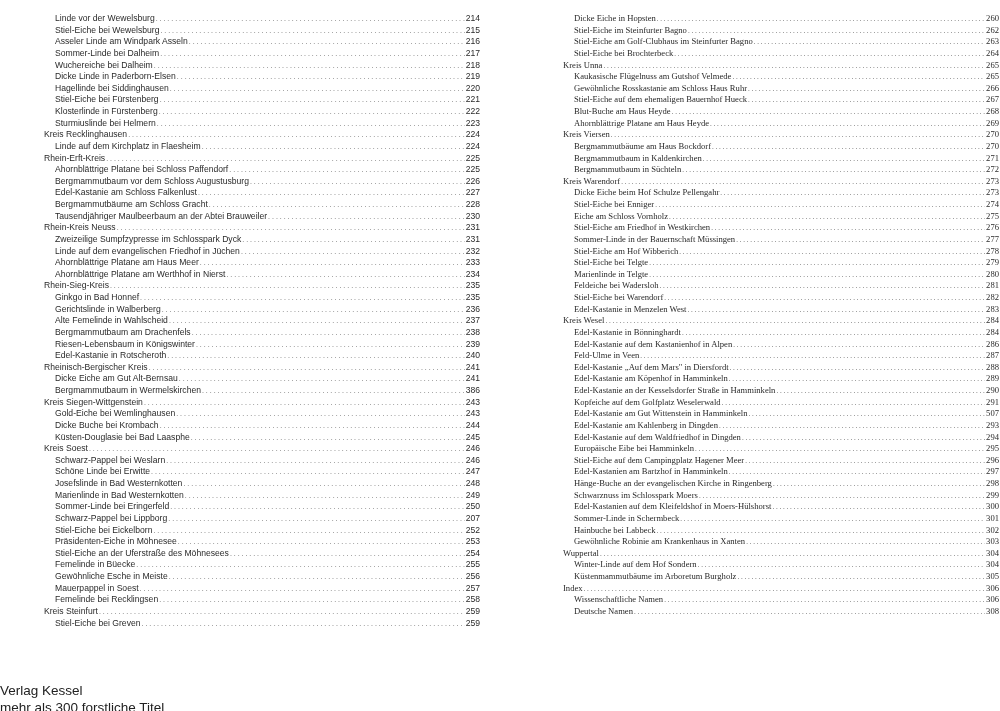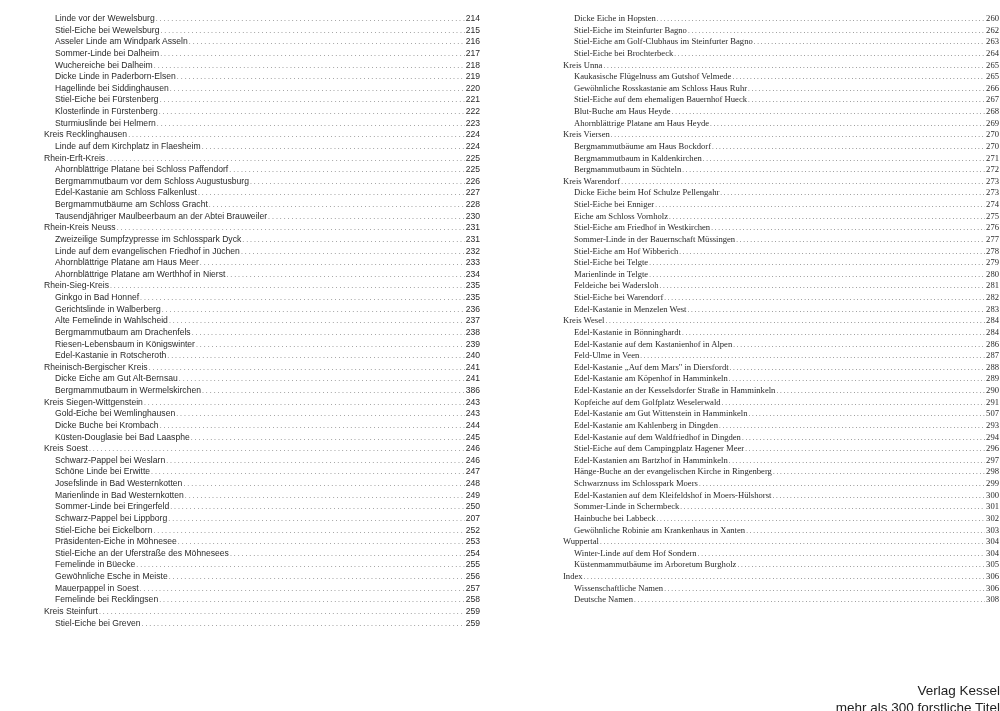--- a/index.html
+++ b/index.html
@@ -20,21 +20,21 @@
   .leader {
     flex: 1 1 auto; overflow: hidden; margin: 0 1px;
     color: #555; letter-spacing: 1.6px; font-size: 7px;
   }
   .leader::before {
     content: ". . . . . . . . . . . . . . . . . . . . . . . . . . . . . . . . . . . . . . . . . . . . . . . . . . . . . . . . . . . . . . . . . . . . . . . . . . . . . . . . . . . . . . . . . . . . . . . . . . . . . . . . . . . . . . . . . . . . . . . . . . . . . . . . . . . .";
     letter-spacing: 0;
   }
   .page { flex: 0 0 auto; text-align: right; }
   .footer {
-    position: absolute; left: 0; right: 0; text-align: right;
+    position: absolute; left: 0; right: 0; text-align: left;
     font-size: 13.5px; color: #222;
   }
   .footer-1 { top: 683px; }
   .footer-2 { top: 700px; }
 </style>
 </head>
 <body>
 
 <div class="col col-left" id="col-left">
     <div class="row sub">
@@ -483,20 +483,25 @@
       <span class="title">Edel-Kastanie am Kahlenberg in Dingden</span>
       <span class="leader"></span>
       <span class="page">293</span>
     </div>
     <div class="row sub">
       <span class="title">Edel-Kastanie auf dem Waldfriedhof in Dingden</span>
       <span class="leader"></span>
       <span class="page">294</span>
     </div>
     <div class="row sub">
+      <span class="title">Europäische Eibe bei Hamminkeln</span>
+      <span class="leader"></span>
+      <span class="page">295</span>
+    </div>
+    <div class="row sub">
       <span class="title">Stiel-Eiche auf dem Campingplatz Hagener Meer</span>
       <span class="leader"></span>
       <span class="page">296</span>
     </div>
     <div class="row sub">
       <span class="title">Edel-Kastanien am Bartzhof in Hamminkeln</span>
       <span class="leader"></span>
       <span class="page">297</span>
     </div>
     <div class="row sub">

